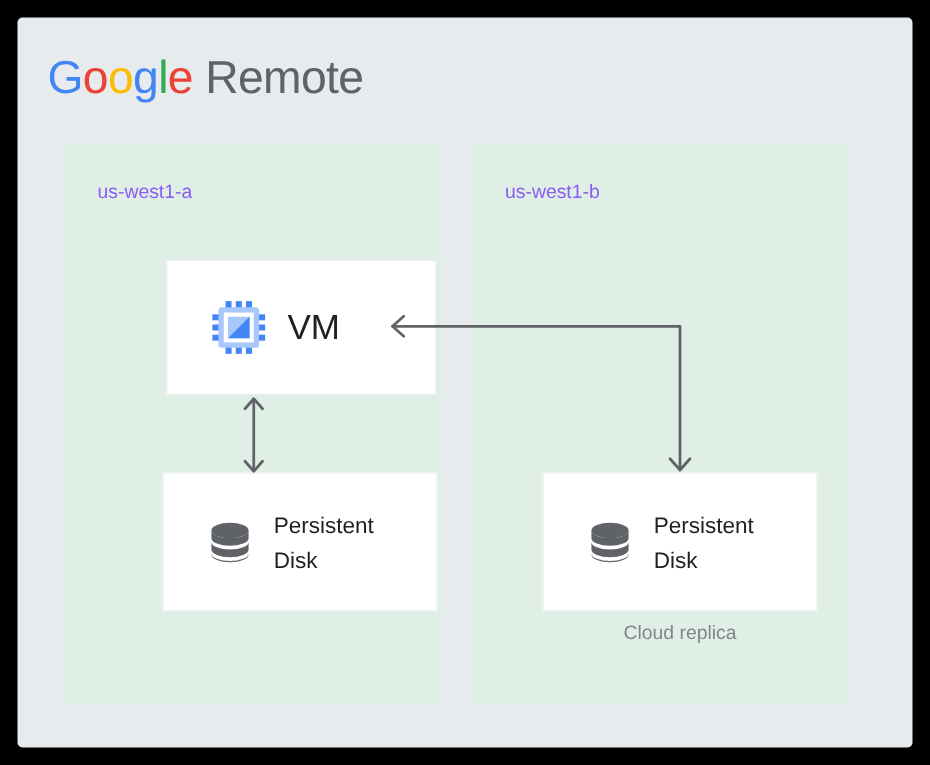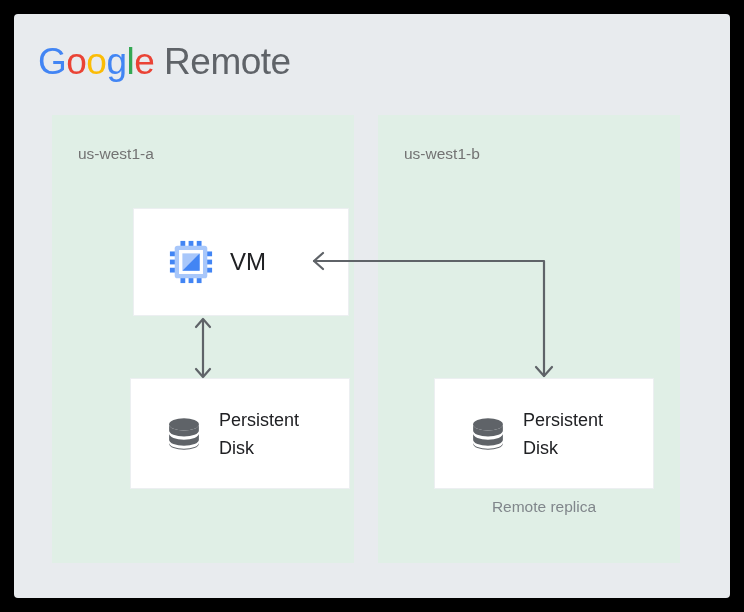--- a/index.html
+++ b/index.html
@@ -56,21 +56,21 @@
     height: 448px;
   }
   #zone-a { left: 38px;  width: 302px; }
   #zone-b { left: 364px; width: 302px; }
 
   .zone-label {
     position: absolute;
     left: 26px;
     top: 30px;
     font-size: 15.5px;
-    color: #737373;
+    color: #8b5cf6;
     white-space: nowrap;
   }
 
   
   .card {
     position: absolute;
     background: #ffffff;
     border: 1px solid #eceff1;
     box-sizing: border-box;
     display: flex;
@@ -88,21 +88,21 @@
   }
   #disk-a-card .card-icon,
   #disk-b-card .card-icon { margin-left: 32px; margin-right: 14px; }
 
   .card-label {
     font-size: 18px;
     line-height: 28px;
     color: #202124;
     white-space: pre-line;
   }
-  #vm-card .card-label { font-size: 24px; }
+  #vm-card .card-label { font-size: 28px; }
 
   .caption {
     position: absolute;
     top: 383px;
     width: 220px;
     left: 56px;
     text-align: center;
     font-size: 15.5px;
     color: #80868b;
     white-space: nowrap;
@@ -180,21 +180,21 @@
           <ellipse cx="24" cy="13" rx="17" ry="7"></ellipse>
           <path d="M7 13 v7 a17 7 0 0 0 34 0 v-7 a17 7 0 0 1 -34 0 z"></path>
           <path d="M7 23.5 v7 a17 7 0 0 0 34 0 v-7 a17 7 0 0 1 -34 0 z"></path>
           <path d="M7 34 v1 a17 7 0 0 0 34 0 v-1 a17 7 0 0 1 -34 0 z"></path>
         </g>
       </svg>
       <div class="card-label">Persistent
 Disk</div>
     </div>
 
-    <div class="caption">Remote replica</div>
+    <div class="caption">Cloud replica</div>
   </div>
 
   <svg id="arrows" viewBox="0 0 716 584">
 
     <g stroke="#5f6368" stroke-width="2.2" fill="none" stroke-linecap="round" stroke-linejoin="round">
       <line x1="189" y1="306" x2="189" y2="362"></line>
       <polyline points="182,313 189,305 196,313"></polyline>
       <polyline points="182,355 189,363 196,355"></polyline>
     </g>
 

